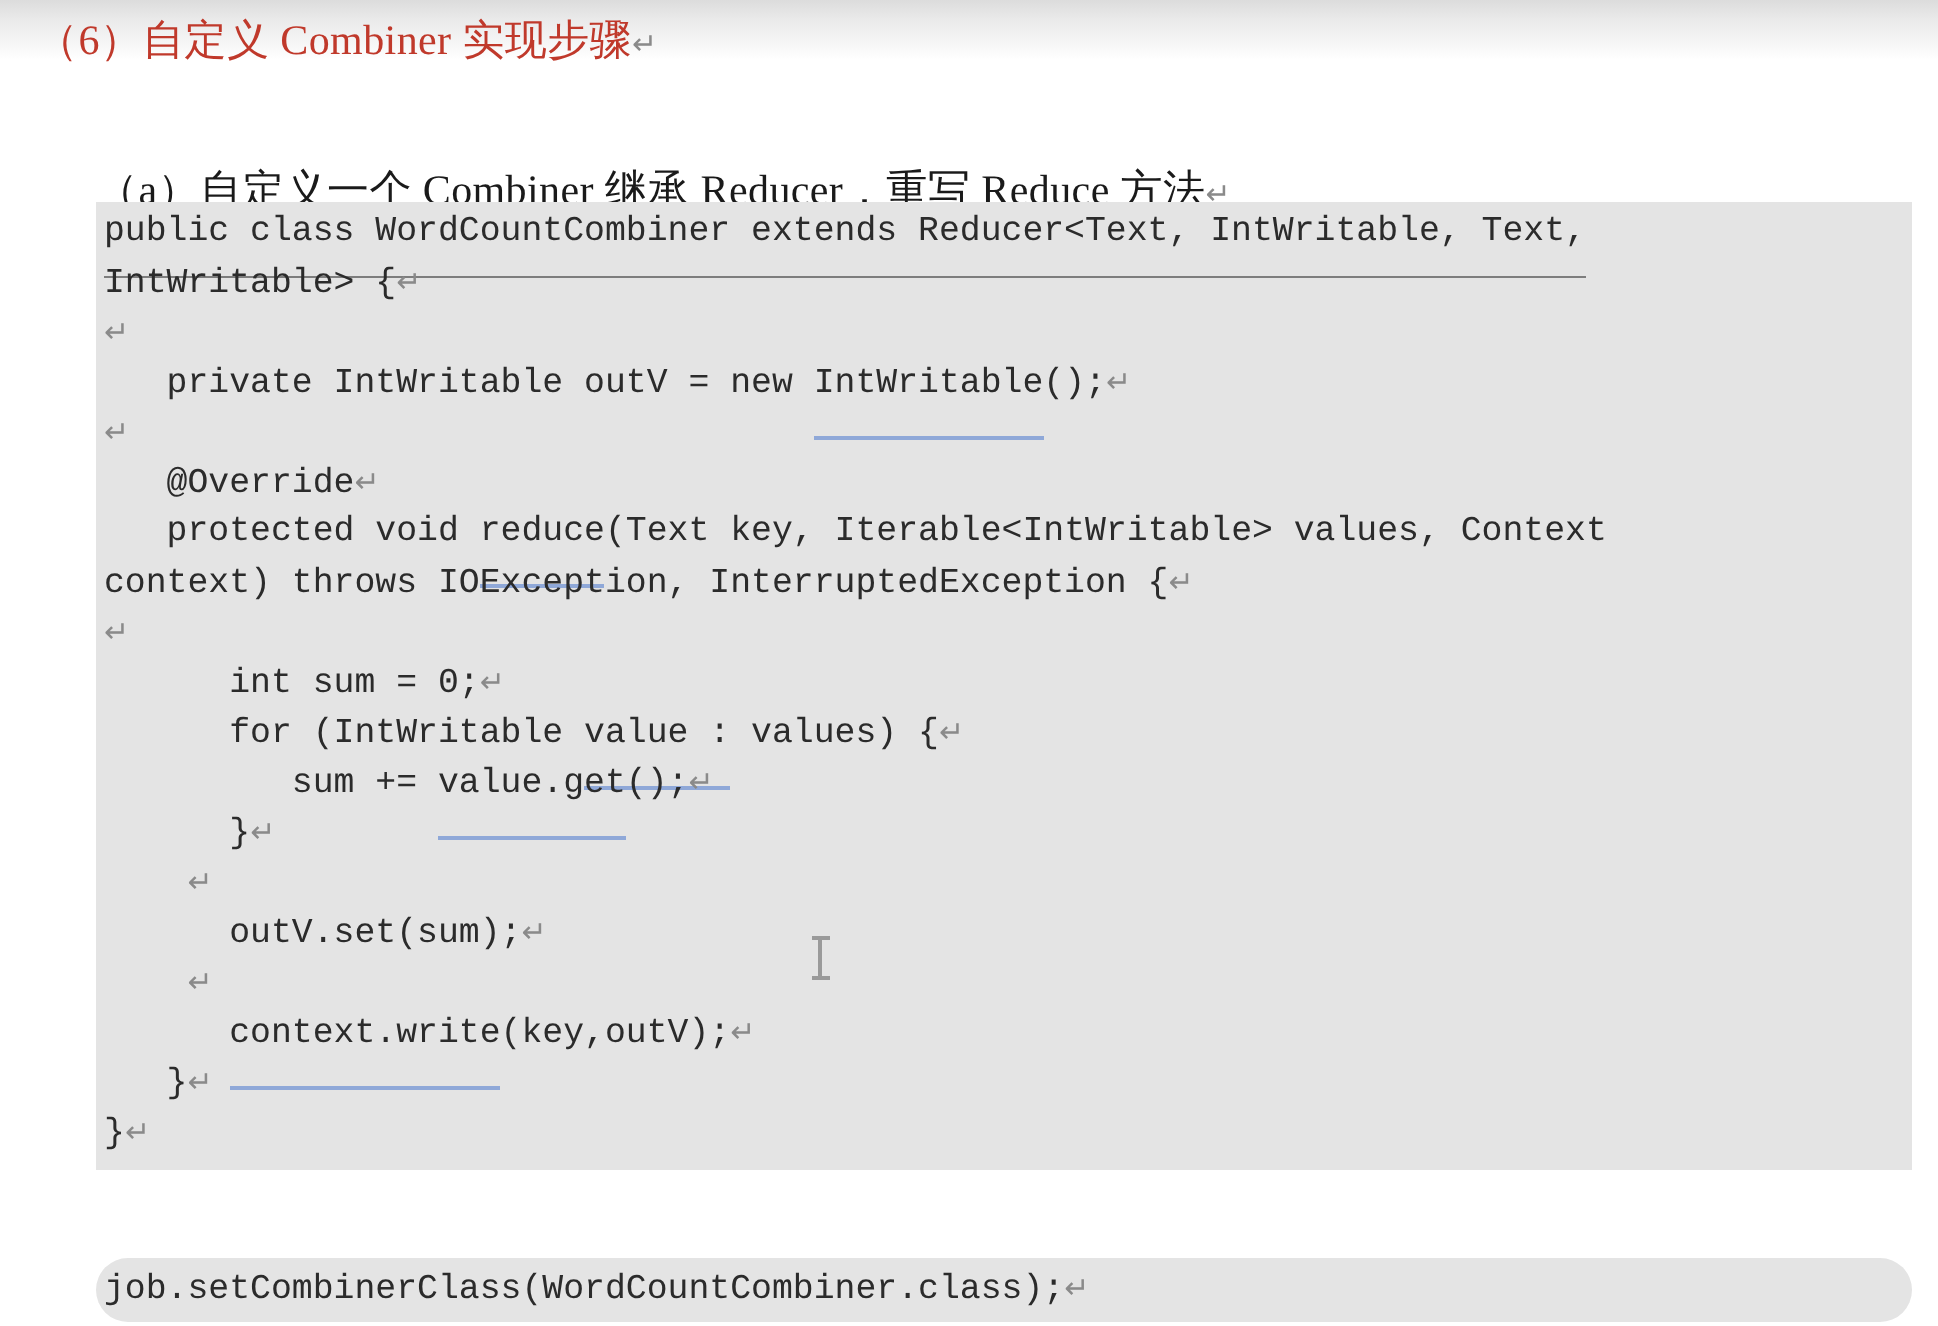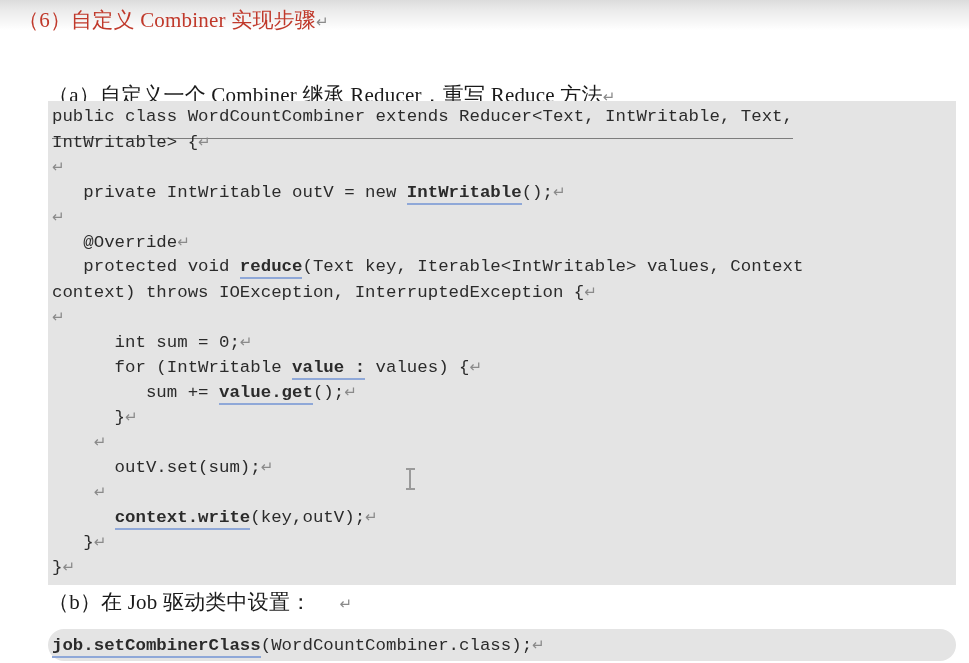--- a/index.html
+++ b/index.html
@@ -88,22 +88,21 @@
   .code-line { display: block; height: 25px; }
 
   
   .u-gray {
     border-bottom: 1.5px solid #7d7d7d;
     padding-bottom: 12px;
   }
   
   .u-blue {
     border-bottom: 2.5px solid #8fa8d8;
-    padding-bottom: 1px;
-    font-weight: bold;
+    padding-bottom: 16px;
   }
 
   
   .ibeam {
     position: absolute;
     left: 406px;
     top: 468px;
     width: 9px;
     height: 22px;
     pointer-events: none;
@@ -136,17 +135,16 @@
   <div class="heading-sub a"><span>（a）自定义一个 Combiner 继承 Reducer，重写 Reduce 方法</span><span class="pilcrow">↵</span></div>
 
   <div class="code-block code-main"><span class="code-line"><span class="u-gray">public class WordCountCombiner extends Reducer&lt;Text, IntWritable, Text,</span></span><span class="code-line"><span>IntWritable&gt; {</span><span class="pilcrow">↵</span></span><span class="code-line"><span class="pilcrow">↵</span></span><span class="code-line"><span>   private IntWritable outV = new </span><span class="u-blue">IntWritable</span><span>();</span><span class="pilcrow">↵</span></span><span class="code-line"><span class="pilcrow">↵</span></span><span class="code-line"><span>   @Override</span><span class="pilcrow">↵</span></span><span class="code-line"><span>   protected void </span><span class="u-blue">reduce</span><span>(Text key, Iterable&lt;IntWritable&gt; values, Context</span></span><span class="code-line"><span>context) throws IOException, InterruptedException {</span><span class="pilcrow">↵</span></span><span class="code-line"><span class="pilcrow">↵</span></span><span class="code-line"><span>      int sum = 0;</span><span class="pilcrow">↵</span></span><span class="code-line"><span>      for (IntWritable </span><span class="u-blue">value :</span><span> values) {</span><span class="pilcrow">↵</span></span><span class="code-line"><span>         sum += </span><span class="u-blue">value.get</span><span>();</span><span class="pilcrow">↵</span></span><span class="code-line"><span>      }</span><span class="pilcrow">↵</span></span><span class="code-line"><span>    </span><span class="pilcrow">↵</span></span><span class="code-line"><span>      outV.set(sum);</span><span class="pilcrow">↵</span></span><span class="code-line"><span>    </span><span class="pilcrow">↵</span></span><span class="code-line"><span>      </span><span class="u-blue">context.write</span><span>(key,outV);</span><span class="pilcrow">↵</span></span><span class="code-line"><span>   }</span><span class="pilcrow">↵</span></span><span class="code-line"><span>}</span><span class="pilcrow">↵</span></span></div>
 
   <div class="ibeam">
     <div class="cap-top"></div>
     <div class="stem"></div>
     <div class="cap-bot"></div>
   </div>
 
-  <div class="heading-sub b"><span>（b）在 Job 驱动类中设置：</span><span class="pilcrow" style="margin-left:28px;">↵</span></div>
 
   <div class="code-block code-tail"><span class="code-line"><span class="u-blue">job.setCombinerClass</span><span>(WordCountCombiner.class);</span><span class="pilcrow">↵</span></span></div>
 
 </div>
 
 </body></html>

